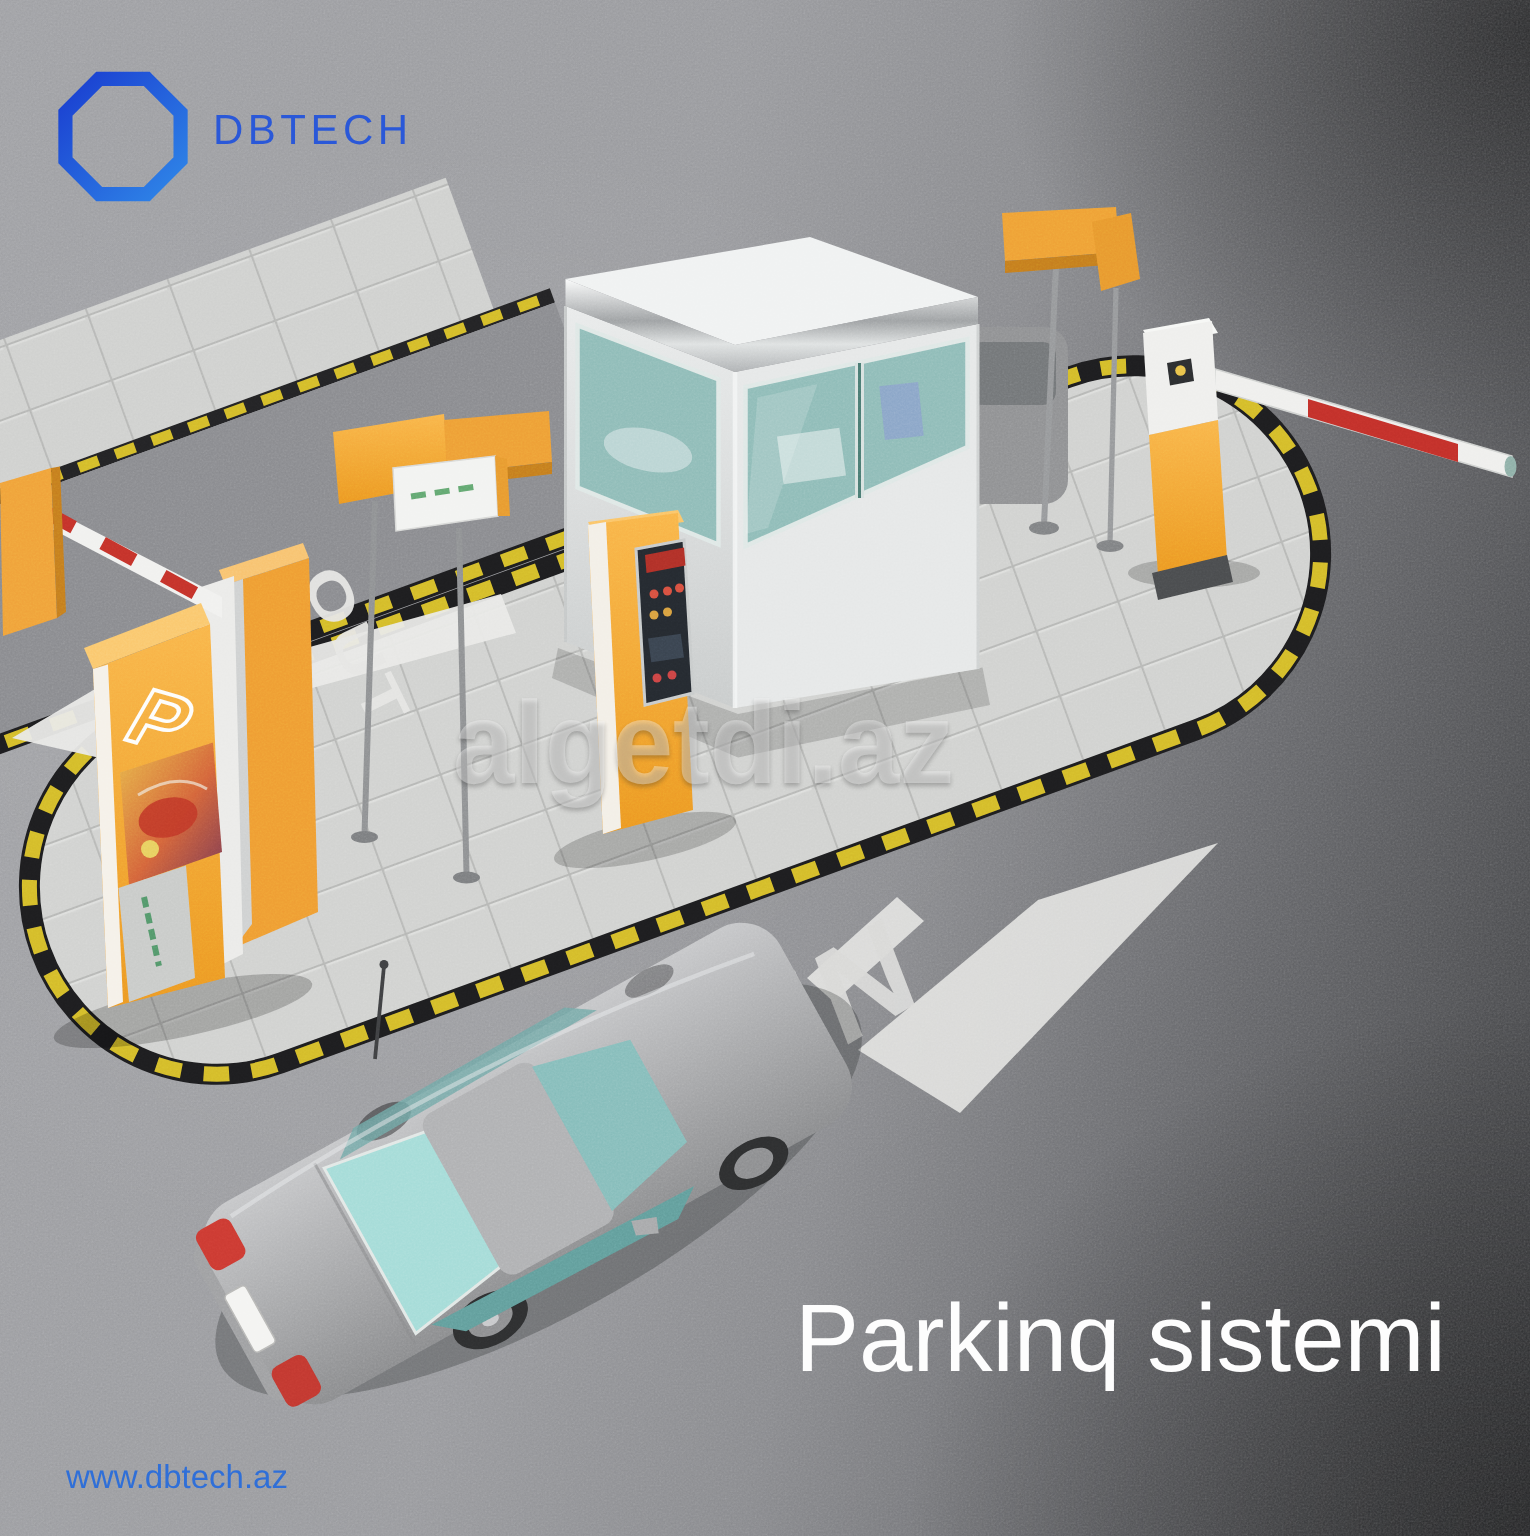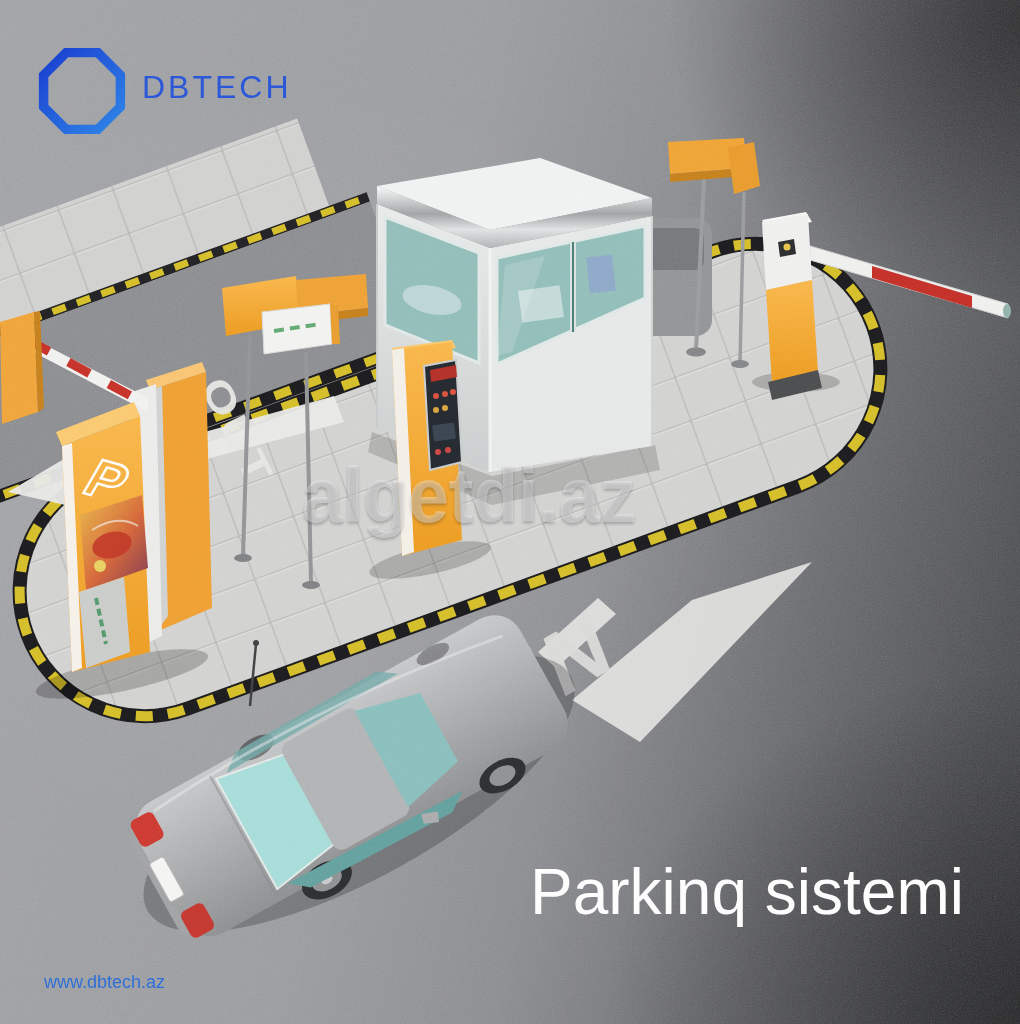--- a/index.html
+++ b/index.html
@@ -8,34 +8,34 @@
     font-family:"Liberation Sans",sans-serif;
     background:
       radial-gradient(520px 430px at 100% 2%, rgba(0,0,0,.55), transparent 68%),
       radial-gradient(660px 540px at 102% 100%, rgba(0,0,0,.50), transparent 66%),
       radial-gradient(720px 560px at 30% 46%, rgba(255,255,255,.07), transparent 70%),
       linear-gradient(103deg,#a3a4a8 0%,#9c9da1 40%,#8b8c90 58%,#68696d 76%,#4a4b4e 92%,#404144 100%);
   }
   .scene-svg{position:absolute;left:0;top:0;z-index:1;}
   .logo-wrap{position:absolute;left:30px;top:36px;width:300px;height:110px;z-index:6;display:flex;align-items:center;}
   .logo-icon{width:104px;height:104px;flex:0 0 auto;}
-  .logo-text{font-size:32px;letter-spacing:3px;color:#2a58d8;margin-left:8px;margin-top:-8px;}
+  .logo-text{font-size:28px;letter-spacing:3px;color:#2a58d8;margin-left:8px;margin-top:-8px;}
   .watermark{
     position:absolute;left:302px;top:450px;z-index:5;
     font-size:78px;font-weight:bold;letter-spacing:0px;
     color:rgba(248,248,248,0.38);transform:scaleX(.94);transform-origin:left top;
     text-shadow:0 2px 3px rgba(40,40,40,.28);white-space:nowrap;
   }
   .page-title{
     position:absolute;left:530px;top:860px;z-index:6;
     font-size:64px;color:#fdfdfd;white-space:nowrap;line-height:1;
   }
   .footer-url{
     position:absolute;left:44px;top:972px;z-index:6;
-    font-size:18px;color:#2f6fd8;
+    font-size:22px;color:#2f6fd8;
   }
 </style>
 </head>
 <body>
 
 <div class="stage">
 
   <svg class="scene-svg" width="1020" height="1024" viewBox="0 0 1020 1024">
     <defs>
       <pattern id="tiles" width="58" height="46" patternUnits="userSpaceOnUse">

